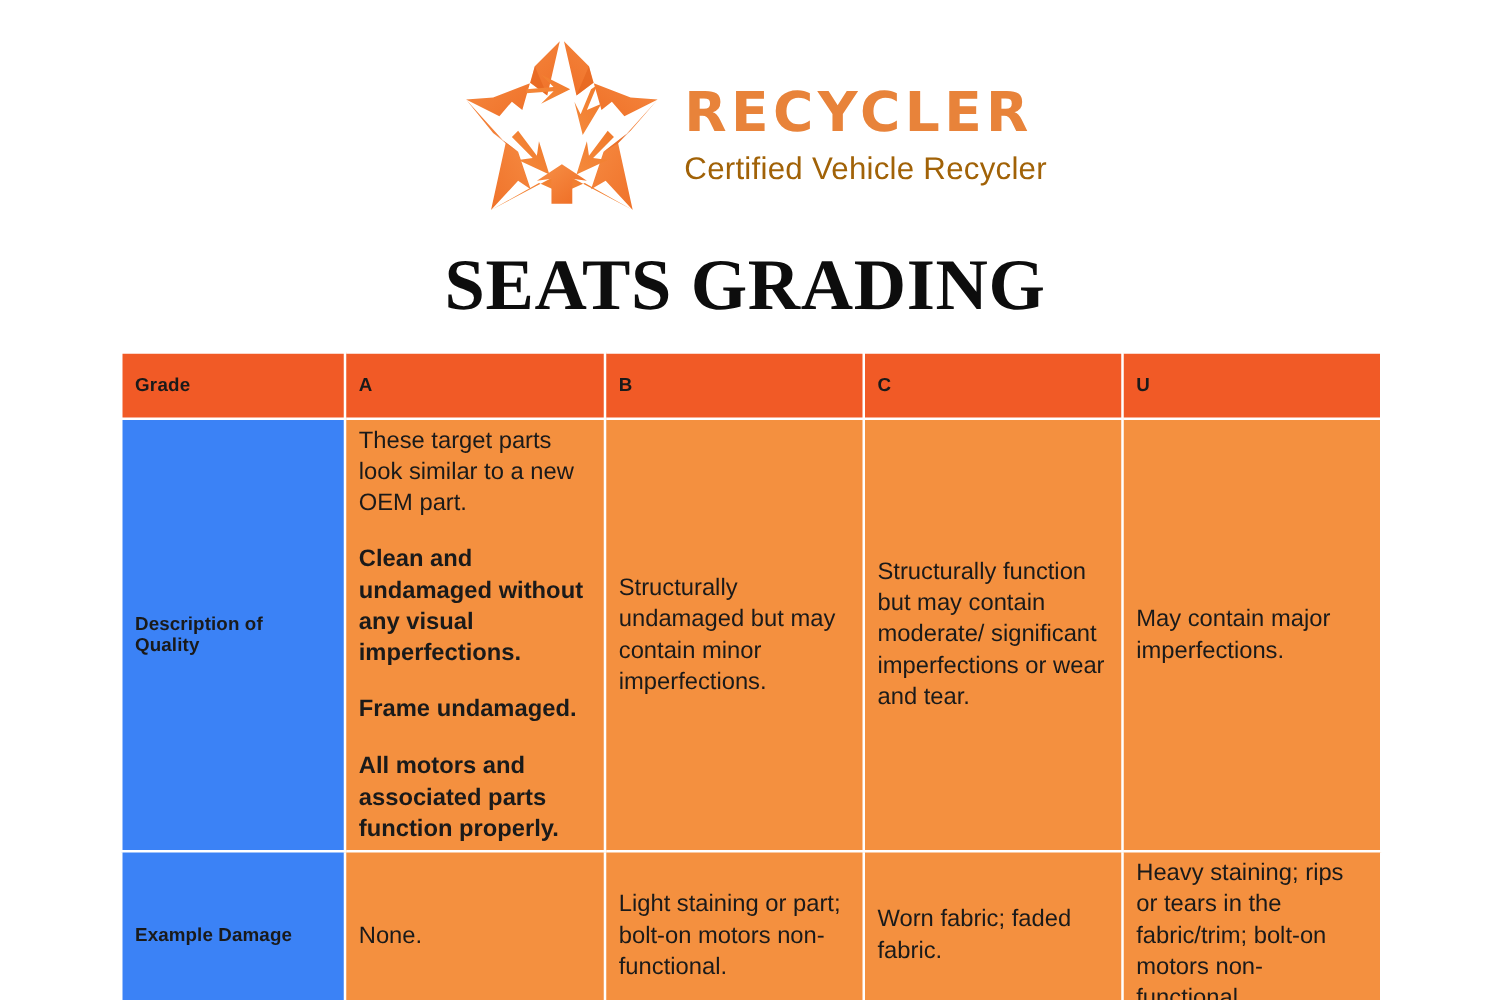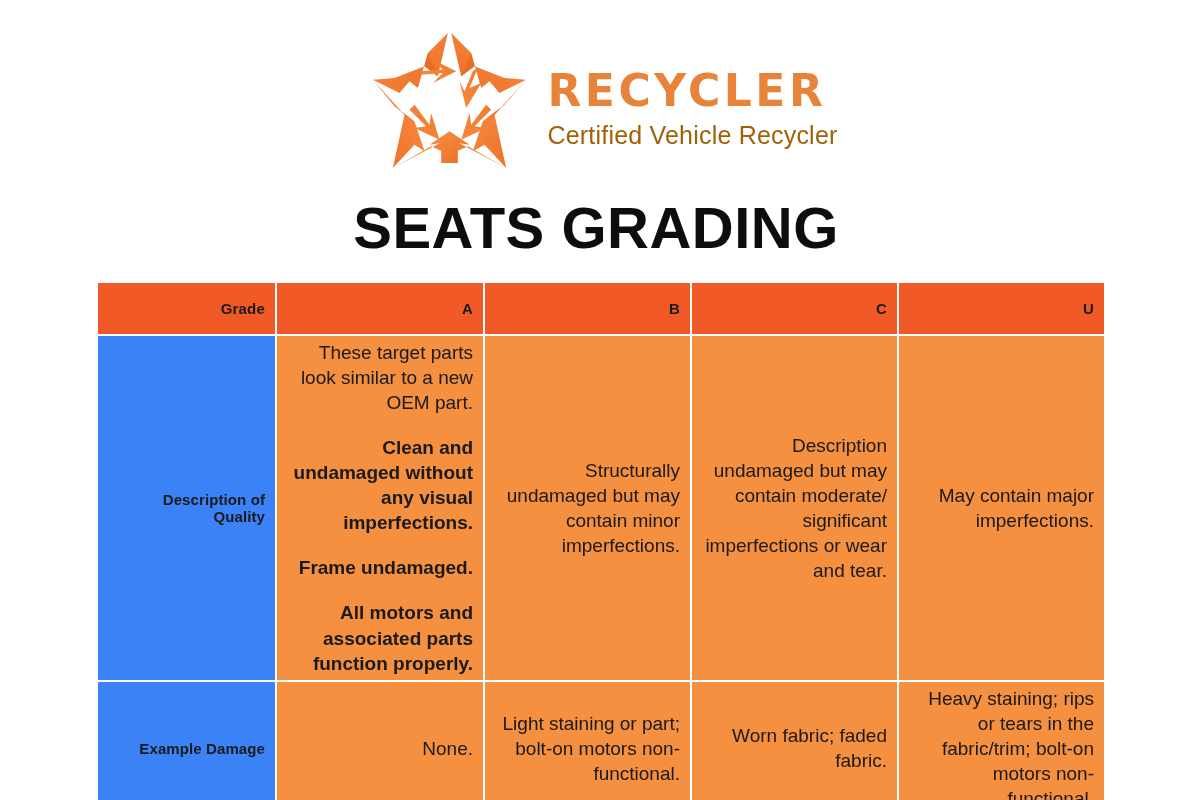--- a/index.html
+++ b/index.html
@@ -60,42 +60,42 @@
     letter-spacing: 0.2px;
   }
 
   
   .page-title {
     position: absolute;
     left: 0;
     top: 196px;
     width: 1192px;
     text-align: center;
-    font-family: Liberation Sans, sans-serif;
+    font-family: Liberation Serif, serif;
     font-size: 58px;
     font-weight: bold;
     letter-spacing: 0.5px;
     color: #0d0d0d;
     line-height: 1.1;
   }
 
   
   .grade-table {
     position: absolute;
     left: 96px;
     top: 281px;
     width: 1008px;
     border-collapse: collapse;
     table-layout: fixed;
   }
   .grade-table td, .grade-table th {
     border: 2px solid #ffffff;
     padding: 4px 10px;
     vertical-align: middle;
-    text-align: right;
+    text-align: left;
     color: #1a1a1a;
   }
   .grade-table th {
     background: #F15A26;
     height: 43px;
     font-family: "Liberation Sans", sans-serif;
     font-size: 15px;
     font-weight: bold;
     letter-spacing: 0.2px;
   }
@@ -212,21 +212,21 @@
       <td class="cell">
         <p>These target parts look similar to a new OEM part.</p>
         <p>Clean and undamaged without any visual imperfections.</p>
         <p>Frame undamaged.</p>
         <p>All motors and associated parts function properly.</p>
       </td>
       <td class="cell">
         <p>Structurally undamaged but may contain minor imperfections.</p>
       </td>
       <td class="cell">
-        <p>Description undamaged but may contain moderate/ significant imperfections or wear and tear.</p>
+        <p>Structurally function but may contain moderate/ significant imperfections or wear and tear.</p>
       </td>
       <td class="cell">
         <p>May contain major imperfections.</p>
       </td>
     </tr>
 
     <tr class="row-ex">
       <td class="row-label">Example Damage</td>
       <td class="cell">
         <p>None.</p>

